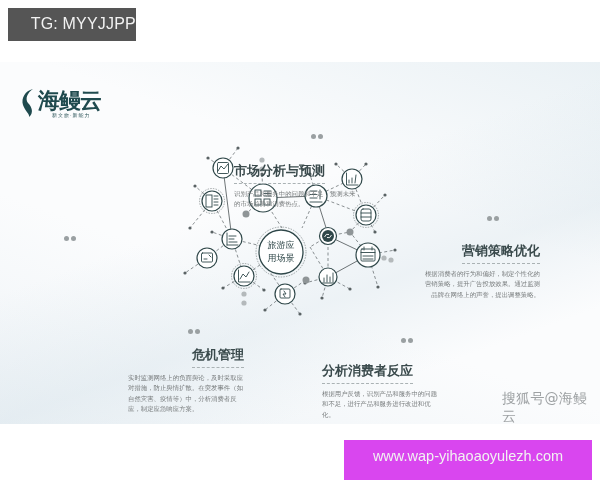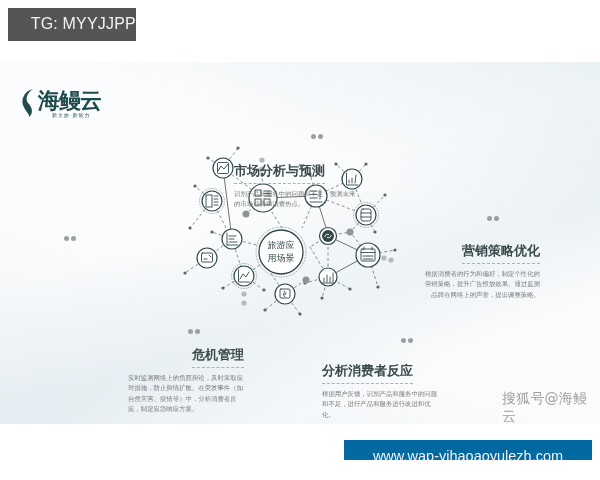--- a/index.html
+++ b/index.html
@@ -5,22 +5,22 @@
   * { margin: 0; padding: 0; box-sizing: border-box; }
   html, body { width: 600px; height: 480px; overflow: hidden; background: #ffffff; }
   body { font-family: "DejaVu Sans", "Liberation Sans", sans-serif; position: relative; }
 
   .watermark-top {
     position: absolute; left: 8px; top: 8px; width: 128px; height: 33px;
     background: #555555; color: #f2f2f2; font-family: "Liberation Sans", sans-serif;
     font-size: 16px; line-height: 32px; padding-left: 12px; letter-spacing: 0.2px; text-align: right;
   }
   .watermark-bottom {
-    position: absolute; left: 344px; top: 440px; width: 248px; height: 20px;
-    background: #0369a1; color: #f2f2f2; font-family: "Liberation Sans", sans-serif;
+    position: absolute; left: 344px; top: 440px; width: 248px; height: 40px;
+    background: #d946ef; color: #f2f2f2; font-family: "Liberation Sans", sans-serif;
     font-size: 14.5px; line-height: 32px; text-align: center;
   }
 
   .canvas {
     position: absolute; left: 0; top: 62px; width: 600px; height: 362px;
     background:
       linear-gradient(160deg, rgba(255,255,255,0) 40%, rgba(210,224,232,0.35) 62%, rgba(255,255,255,0) 80%),
       linear-gradient(200deg, rgba(220,232,238,0.55) 0%, rgba(255,255,255,0) 35%),
       linear-gradient(20deg, rgba(225,234,240,0.5) 0%, rgba(255,255,255,0) 40%),
       #fbfcfd;

